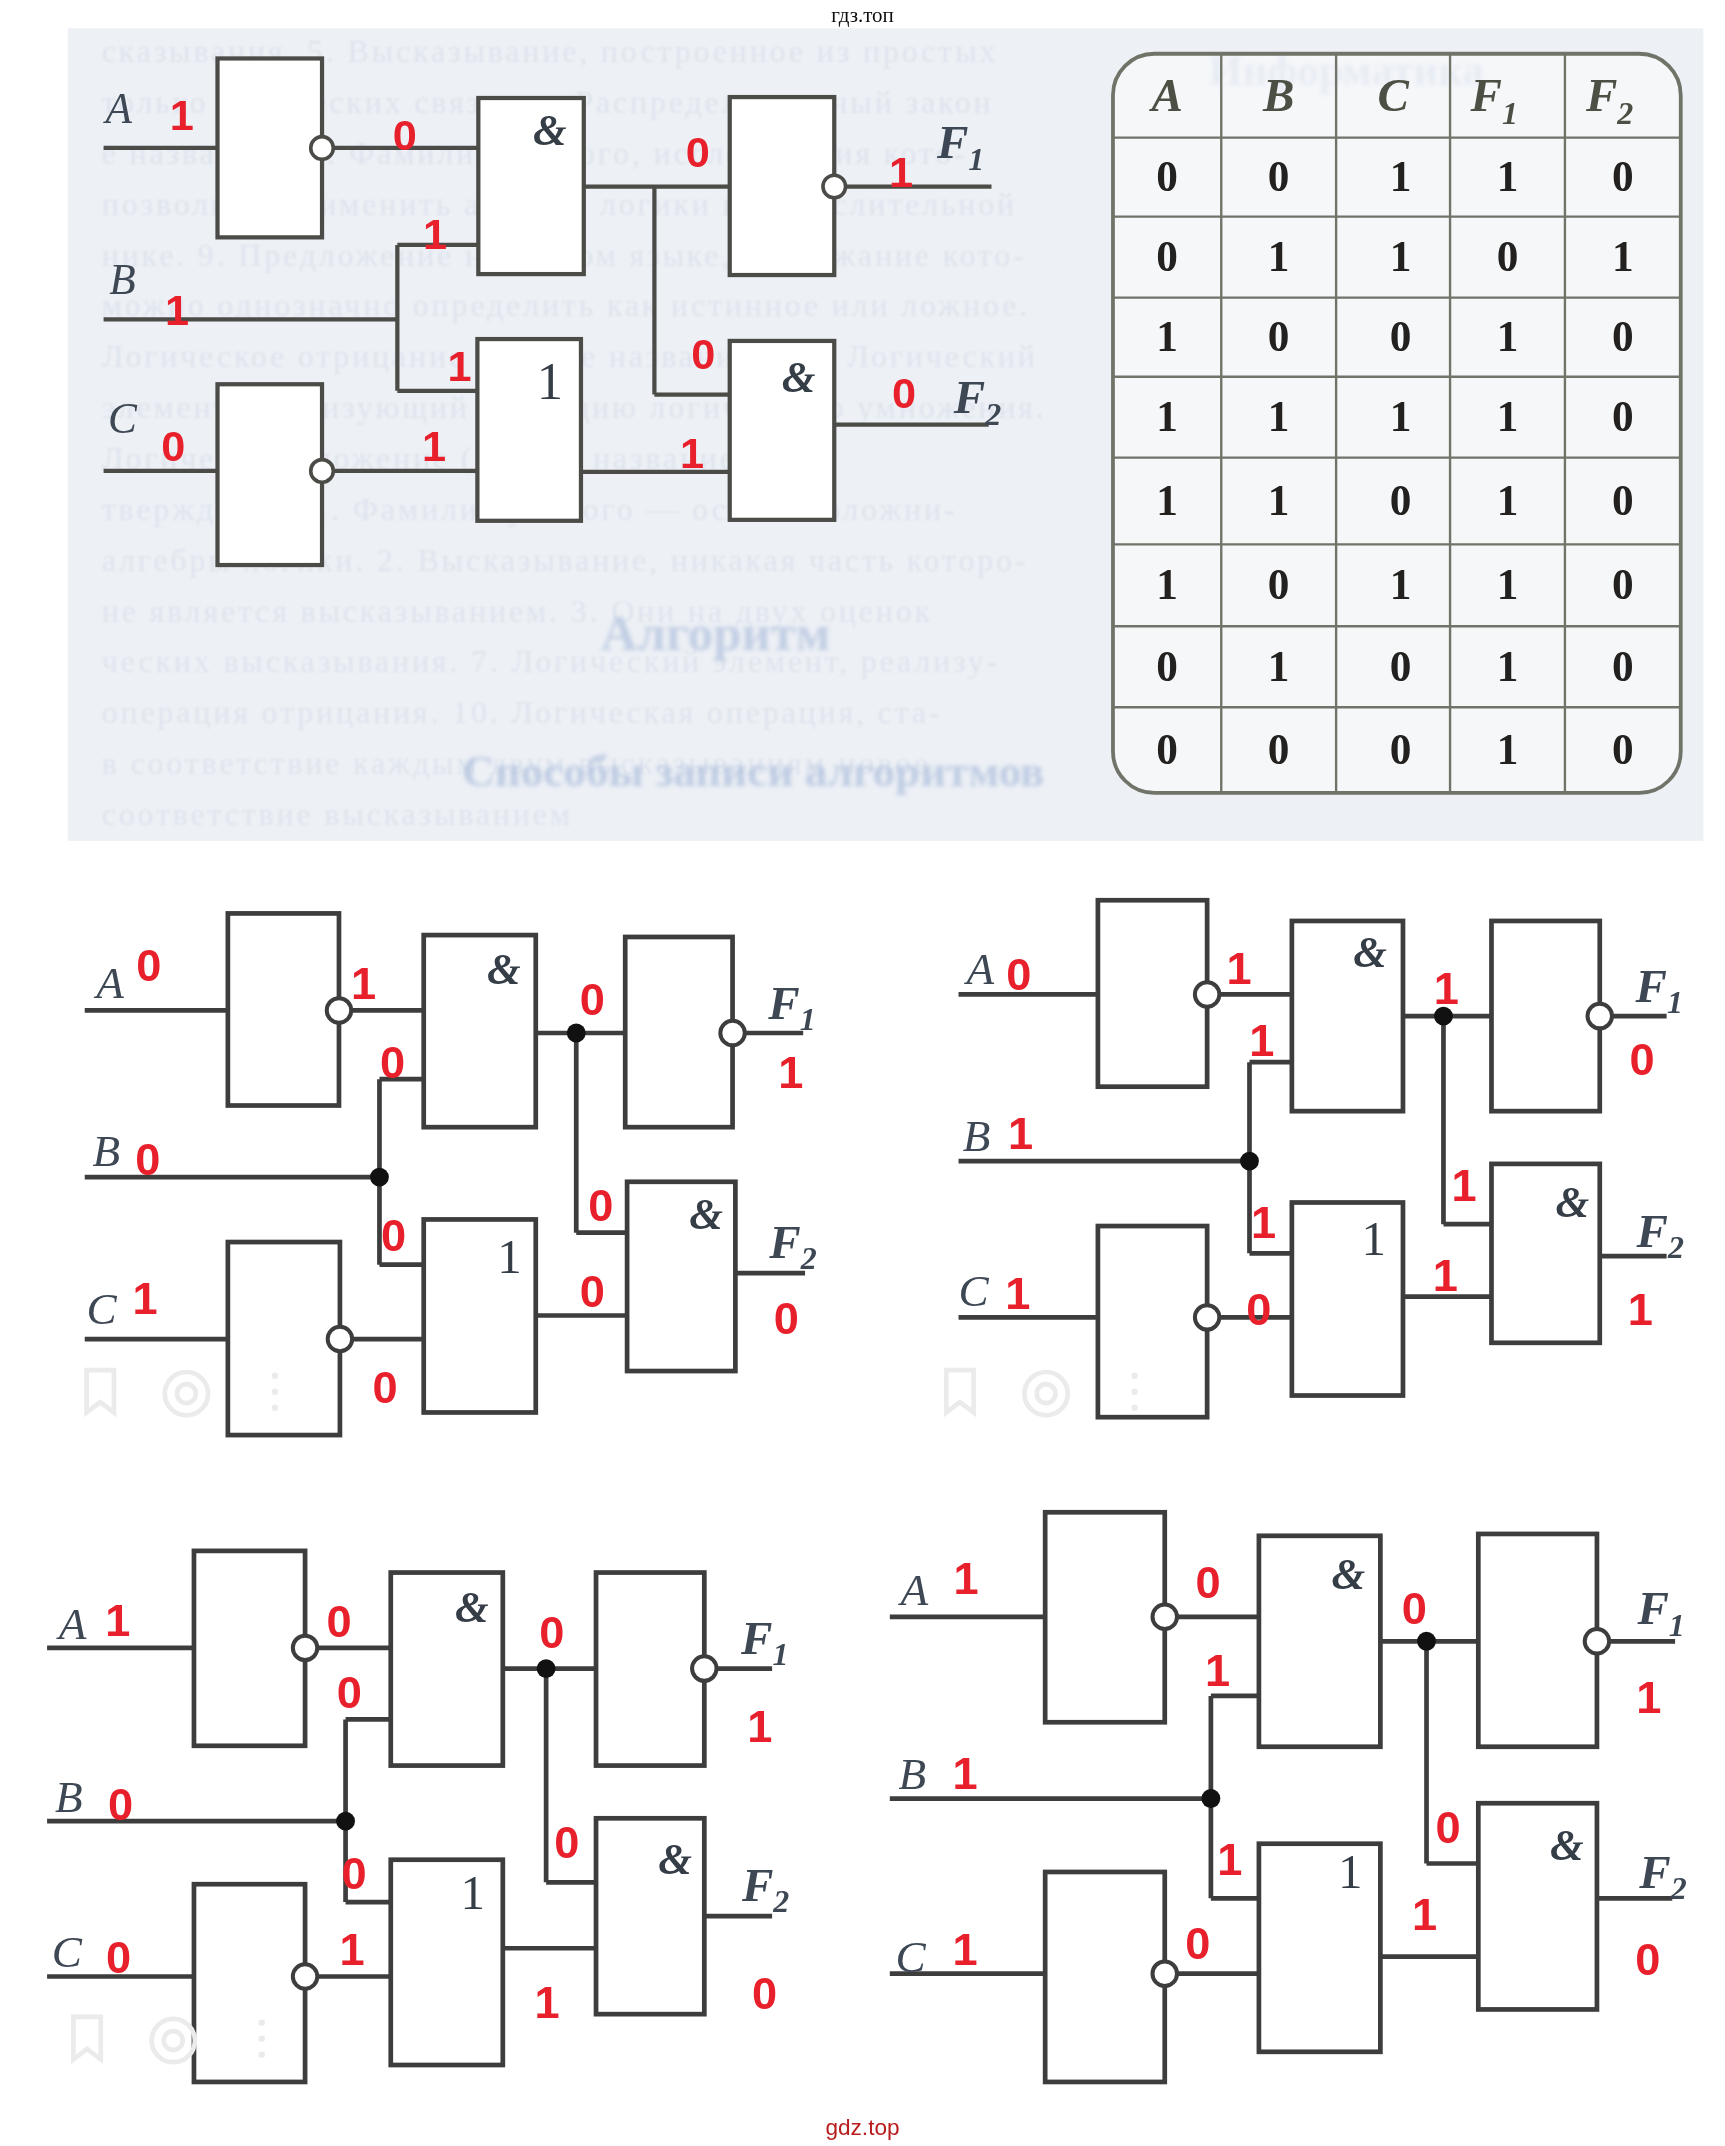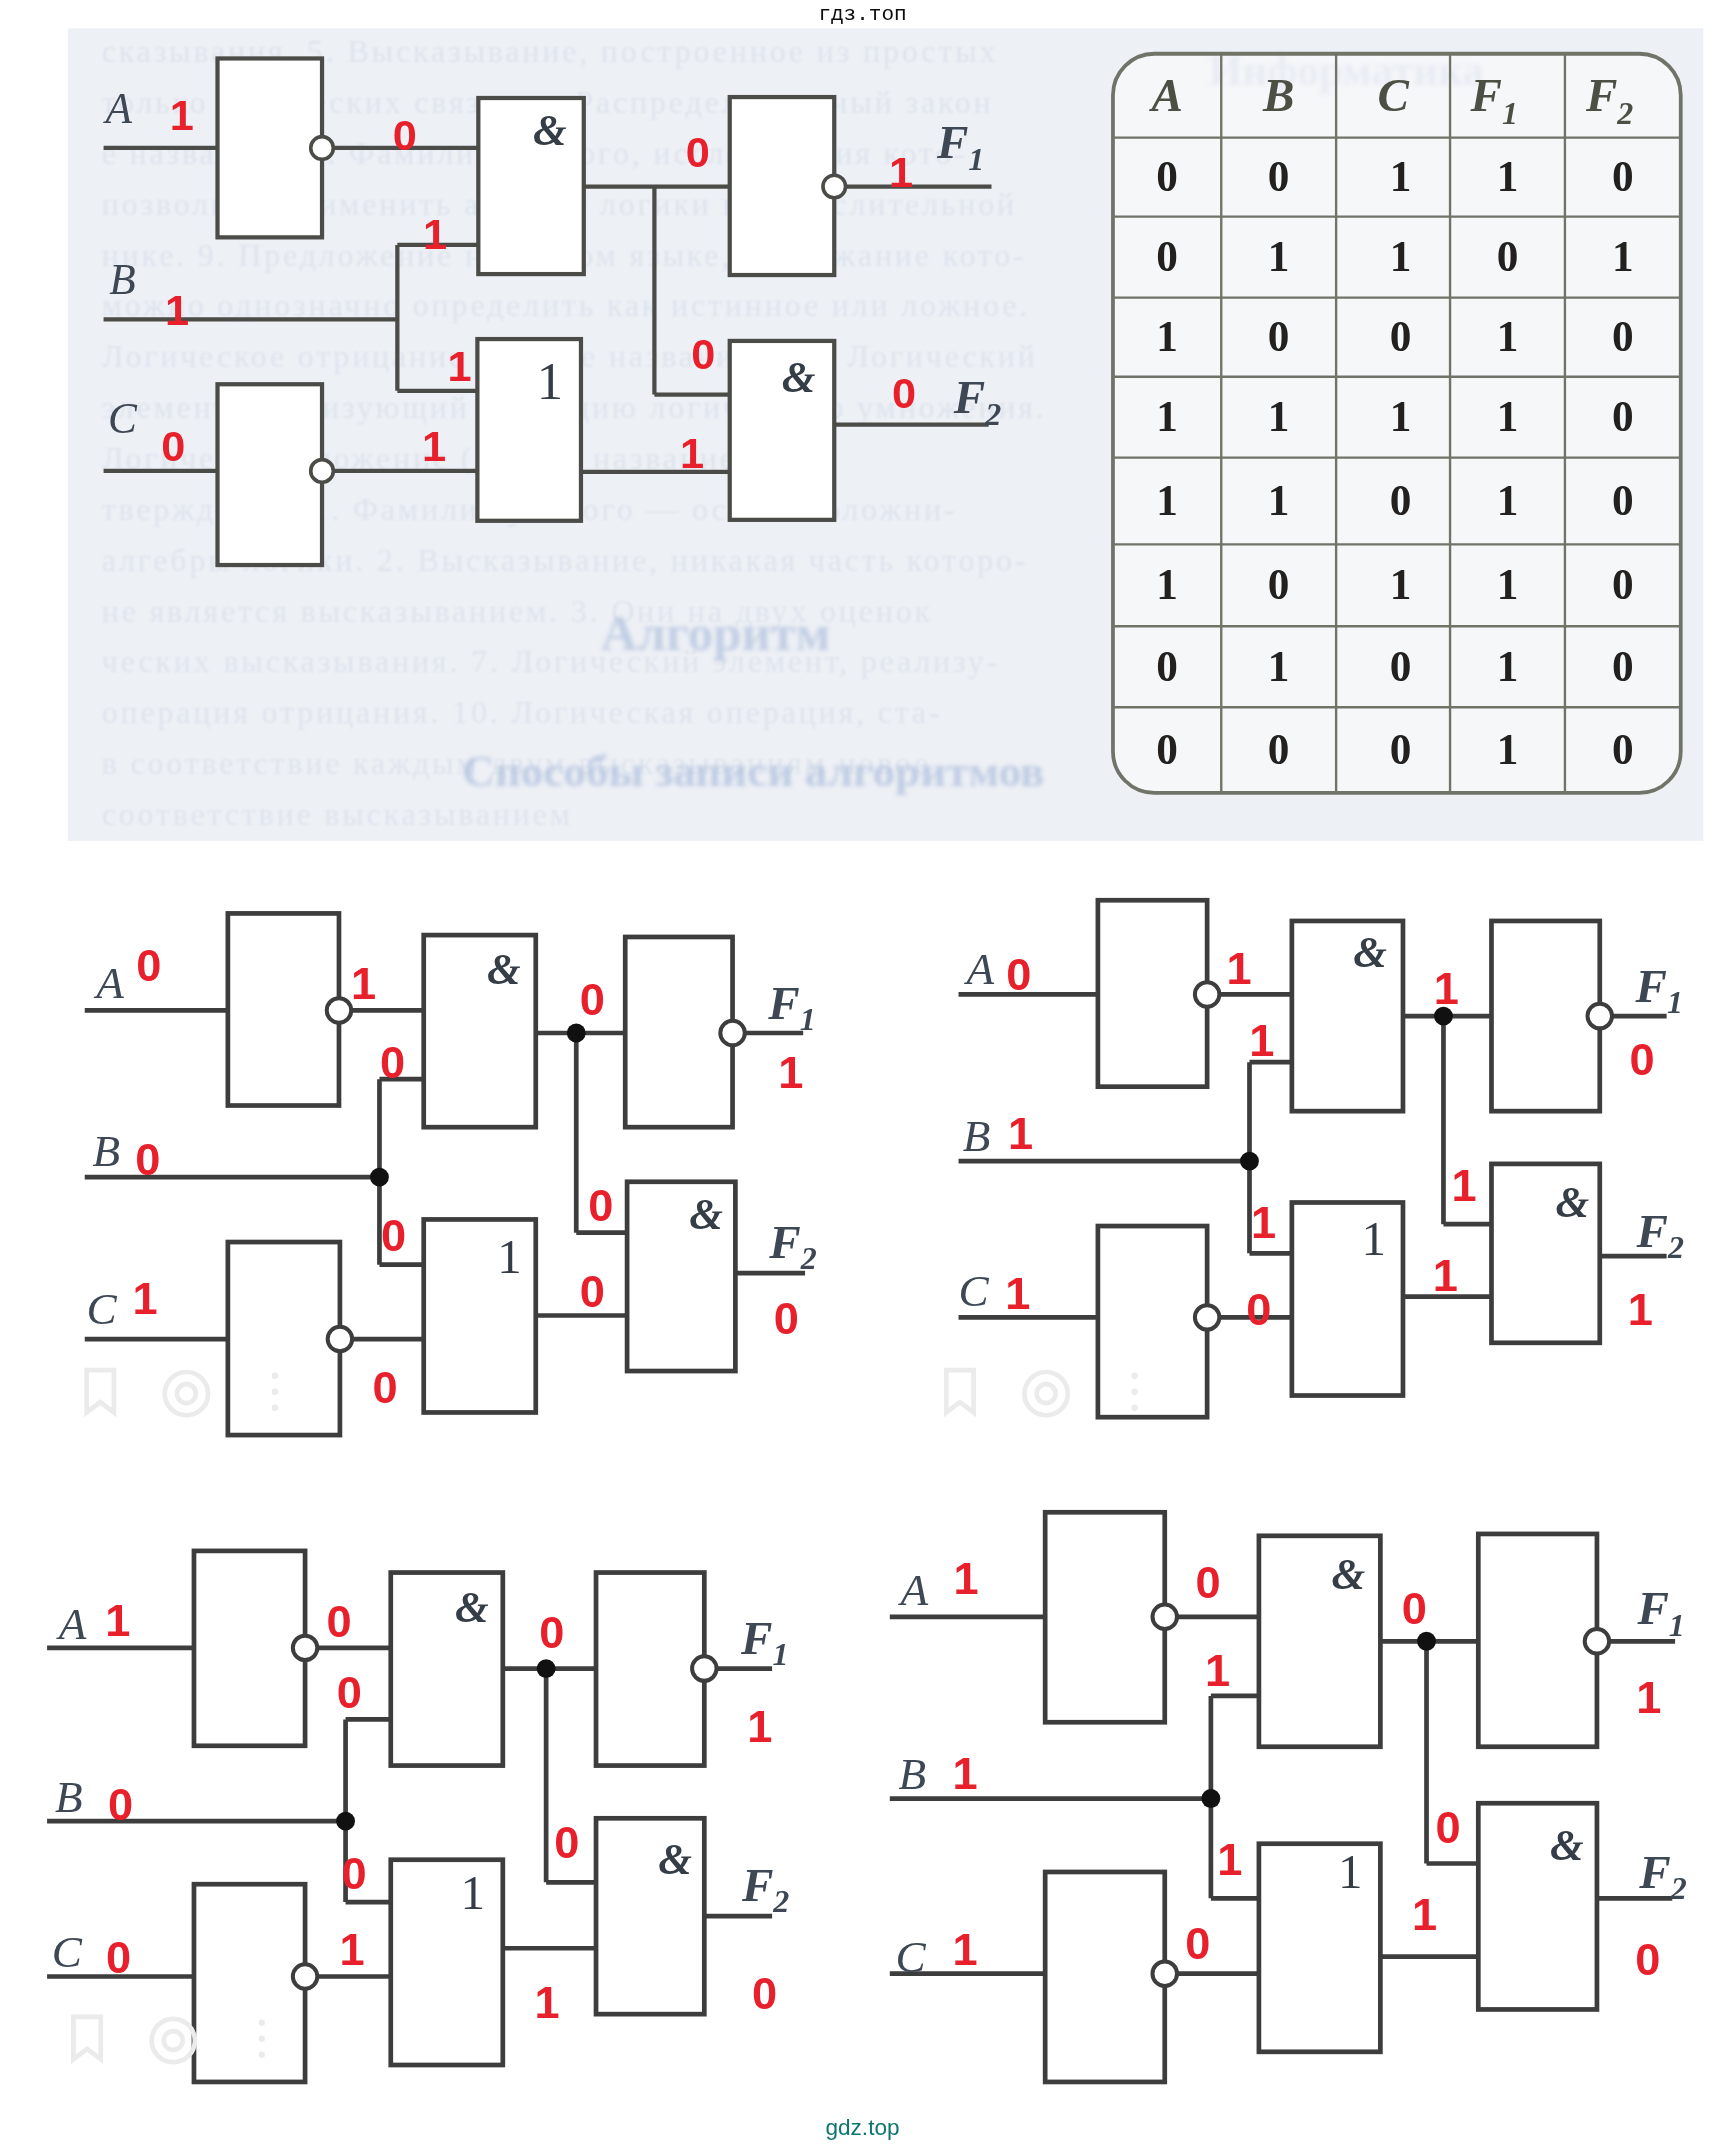--- a/index.html
+++ b/index.html
@@ -1,18 +1,18 @@
 <!DOCTYPE html>
 <html style="font-size:15px"><head><meta charset="utf-8">
 <style>
 html,body{margin:0;padding:0;background:#fff;width:1725px;height:2147px;overflow:hidden}
 .fs{font-family:"Liberation Serif",serif}
 .fsa{font-family:"Liberation Sans",sans-serif}
-#hdr{position:absolute;top:2.8px;left:0;width:1725px;text-align:center;font-family:Liberation Mono, monospace;font-size:21px;color:#0d0d0d}
-#ftr{position:absolute;top:2115px;left:0;width:1725px;text-align:center;font-family:"Liberation Sans", sans-serif;font-size:22.6px;color:#0f766e}
+#hdr{position:absolute;top:2.8px;left:0;width:1725px;text-align:center;font-family:Liberation Serif, serif;font-size:21px;color:#0d0d0d}
+#ftr{position:absolute;top:2115px;left:0;width:1725px;text-align:center;font-family:"Liberation Sans", sans-serif;font-size:22.6px;color:#b91c1c}
 </style></head>
 <body>
 <svg width="1725" height="2147" viewBox="0 0 1832 2280" style="position:absolute;top:0;left:0">
 <rect x="72" y="30" width="1737" height="863" fill="#edf0f5"></rect>
 <defs>
       <filter id="b1" x="-20%" y="-20%" width="140%" height="140%">
         <feGaussianBlur stdDeviation="1.4"></feGaussianBlur>
       </filter>
       <filter id="b2" x="-20%" y="-20%" width="140%" height="140%">
         <feGaussianBlur stdDeviation="2.2"></feGaussianBlur>

